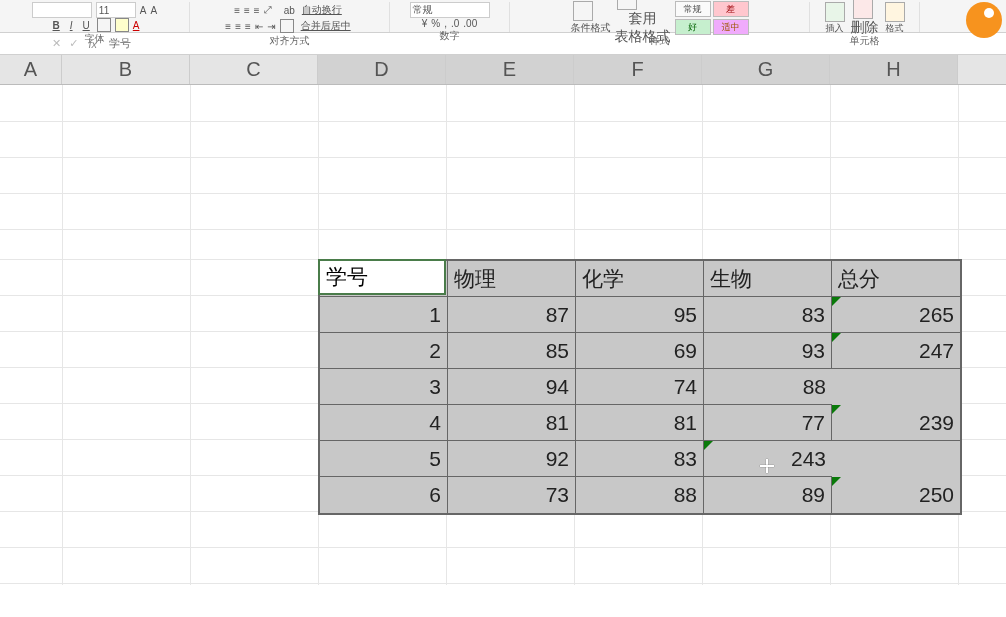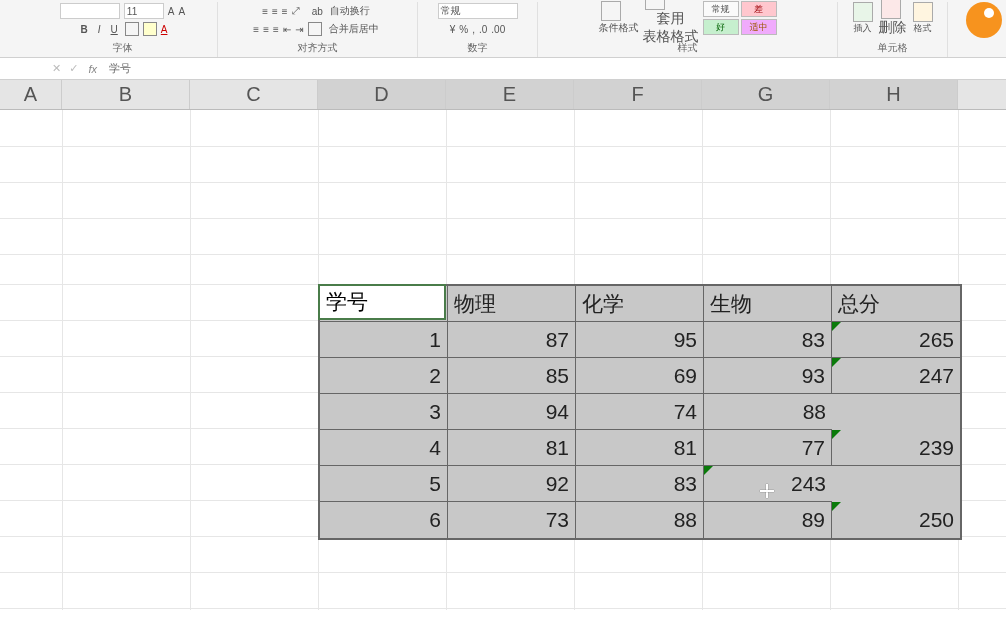--- a/index.html
+++ b/index.html
@@ -1,23 +1,23 @@
 <!DOCTYPE html>
 <html><head>
   <meta charset="utf-8">
   <style>
     * { margin: 0; padding: 0; box-sizing: border-box; font-family: "Microsoft YaHei", "SimSun", sans-serif; }
     body { background: #fff; width: 1006px; height: 617px; overflow: hidden; position: relative; }
     
     
-    .ribbon { height: 58px; background: #f5f5f5; border-bottom: 1px solid #d0d0d0; display: flex; align-items: flex-start; padding-top: 2px; font-size: 10px; color: #555; padding-left: 28px; }
+    .ribbon { height: 33px; background: #f5f5f5; border-bottom: 1px solid #d0d0d0; display: flex; align-items: flex-start; padding-top: 2px; font-size: 10px; color: #555; }
     .ribbon-chunk { display: flex; flex-direction: column; align-items: center; height: 100%; border-right: 1px solid #e0e0e0; padding: 0 4px; }
     .ribbon-row { display: flex; align-items: center; gap: 4px; height: 18px; }
     .ribbon-label { font-size: 10px; color: #666; margin-top: auto; padding-bottom: 2px; text-align: right; }
-    .rib-btn { background: none; border: none; padding: 1px 3px; font-size: 10px; color: #555; cursor: pointer; display: flex; align-items: center; }
+    .rib-btn { background: none; border: none; padding: 1px 3px; font-size: 10px; color: #555; cursor: pointer; display: flex; align-items: center; text-decoration: underline; }
     .rib-sel { border: 1px solid #ccc; background: #fff; padding: 0 2px; height: 16px; display: flex; align-items: center; font-size: 10px; min-width: 40px; }
     .icon-sq { width: 14px; height: 14px; border: 1px solid #888; display: inline-block; }
     .style-box { width: 36px; height: 16px; border: 1px solid #bbb; font-size: 9px; display: flex; align-items: center; justify-content: center; }
     .style-normal { background: #fafafa; }
     .style-bad { background: #ffc7ce; color: #9c0006; }
     .style-good { background: #c6efce; color: #006100; }
     .style-neutral { background: #f0abfc; color: #9c5700; }
     .big-icon { width: 20px; height: 20px; border: 1px solid #aaa; margin: 0 2px; }
     .corner-logo { width: 36px; height: 36px; border-radius: 50%; background: #f7931e; position: relative; margin-left: auto; margin-right: 4px; }
     .corner-logo::before { content: ""; position: absolute; width: 10px; height: 10px; background: #fff; border-radius: 50%; top: 6px; left: 18px; }

